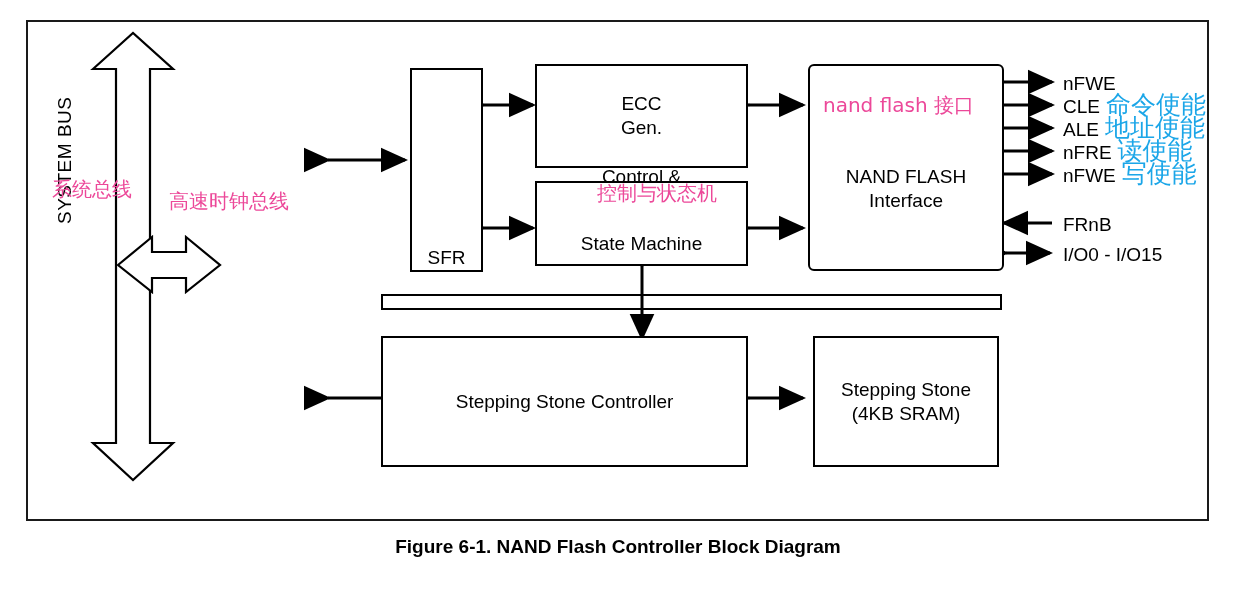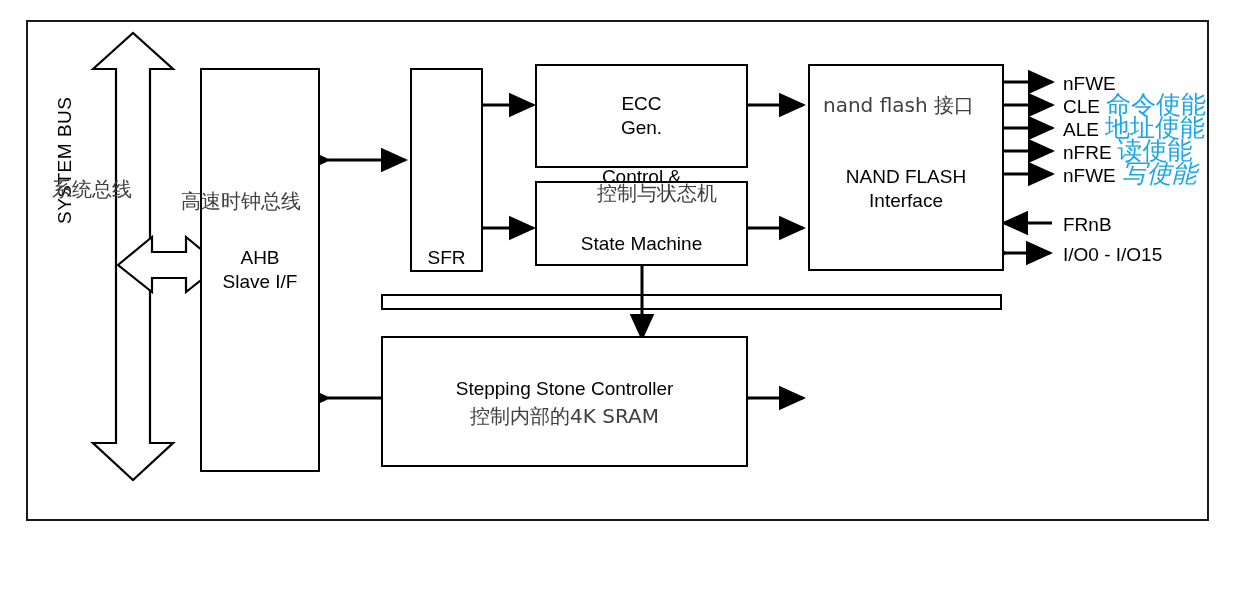--- a/index.html
+++ b/index.html
@@ -41,21 +41,21 @@
     justify-content: center;
   }
   .block .en {
     color: #000000;
     font-size: 19px;
     line-height: 24px;
     text-align: center;
     white-space: nowrap;
   }
   .cn {
-    color: #404040;
+    color: #ec4899;
     font-size: 20px;
     line-height: 22px;
     white-space: nowrap;
     font-family: "DejaVu Sans", sans-serif;
   }
   .cn-overlay {
     position: absolute;
     z-index: 40;
   }
   
@@ -200,74 +200,74 @@
     </g>
     <g>
       <line x1="1006" y1="253" x2="1050" y2="253" stroke="#000" stroke-width="3" marker-start="url(#ah)" marker-end="url(#ah)"></line>
     </g>
   </svg>
 
   <div id="system-bus-label">SYSTEM BUS</div>
 
   <div class="cn cn-overlay" style="left:52px; top:178px; z-index:45;">系统总线</div>
 
-  <div class="cn cn-overlay" style="left:181px; top:190px; z-index:45;">高速时钟总线</div>
-
-  <div class="block" id="block-ahb" style="left:200px; top:68px; width:120px; height:404px; z-index:25;">
-    <div class="en">AHB</div>
-    <div class="en">Slave I/F</div>
-  </div>
+  <div class="cn cn-overlay" style="left:169px; top:190px; z-index:45;">高速时钟总线</div>
+
 
   <div class="block" id="block-sfr" style="left:410px; top:68px; width:73px; height:204px; z-index:25;justify-content:flex-end;">
     <div class="en">SFR</div>
   </div>
 
   <div class="block" id="block-ecc" style="left:535px; top:64px; width:213px; height:104px; z-index:25;">
     <div class="en">ECC</div>
     <div class="en">Gen.</div>
   </div>
 
   <div class="block" id="block-control" style="left:535px; top:181px; width:213px; height:85px; z-index:25;
               justify-content:flex-end; padding-bottom:8px;gap:43px;">
     <div class="en">Control &amp;</div>
     <div class="en">State Machine</div>
   </div>
   <div class="cn cn-overlay" style="left:597px; top:174px; z-index:45;margin-top:8px;">控制与状态机</div>
 
-  <div class="block" id="block-nand-if" style="left:808px; top:64px; width:196px; height:207px; z-index:25;">
+  <div class="block" id="block-nand-if" style="left:808px; top:64px; width:196px; height:207px; z-index:25;border-radius:6px;">
     <div style="height:42px"></div>
     <div class="en">NAND FLASH</div>
     <div class="en">Interface</div>
   </div>
   <div class="cn cn-overlay" style="left:823px; top:94px; z-index:45;">nand flash 接口</div>
 
   <div id="bus-bar"></div>
 
   <div class="block" id="block-ssc" style="left:381px; top:336px; width:367px; height:131px; z-index:25;">
     <div class="en">Stepping Stone Controller</div>
-    <div class="cn" style="margin-top:4px;">控制内部的4K SRAM</div>
-  </div>
-
+  </div>
+
+  <div class="block" id="block-ss-sram" style="left:813px; top:336px; width:186px; height:131px; z-index:25;">
+    <div class="en">Stepping Stone</div>
+    <div class="en">(4KB SRAM)</div>
+  </div>
 
   <div class="sig-row" style="top:72px;">
     <span>nFWE</span><span class="sig-cn"></span>
   </div>
   <div class="sig-row" style="top:95px;">
     <span>CLE</span><span class="sig-cn">命令使能</span>
   </div>
   <div class="sig-row" style="top:118px;">
     <span>ALE</span><span class="sig-cn">地址使能</span>
   </div>
   <div class="sig-row" style="top:141px;">
     <span>nFRE</span><span class="sig-cn">读使能</span>
   </div>
   <div class="sig-row" style="top:164px;">
-    <span>nFWE</span><span class="sig-cn" style="font-style:italic;">写使能</span>
+    <span>nFWE</span><span class="sig-cn" style="">写使能</span>
   </div>
   <div class="sig-row" style="top:213px;">
     <span>FRnB</span><span class="sig-cn"></span>
   </div>
   <div class="sig-row" style="top:243px;">
     <span>I/O0 - I/O15</span><span class="sig-cn"></span>
   </div>
 
+  <div id="caption">Figure 6-1. NAND Flash Controller Block Diagram</div>
 
 </div>
 
 </body></html>

